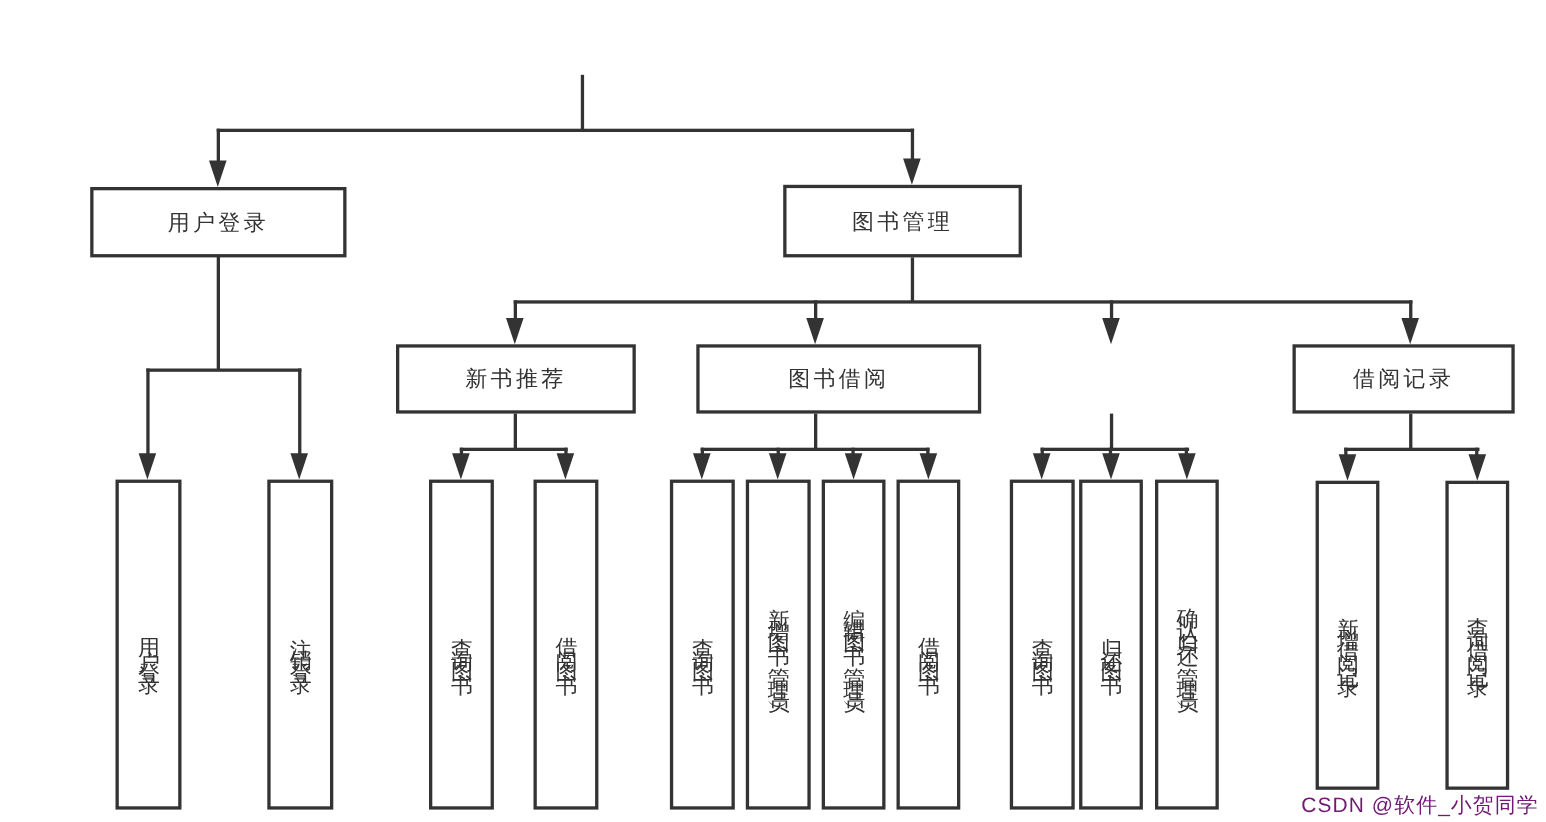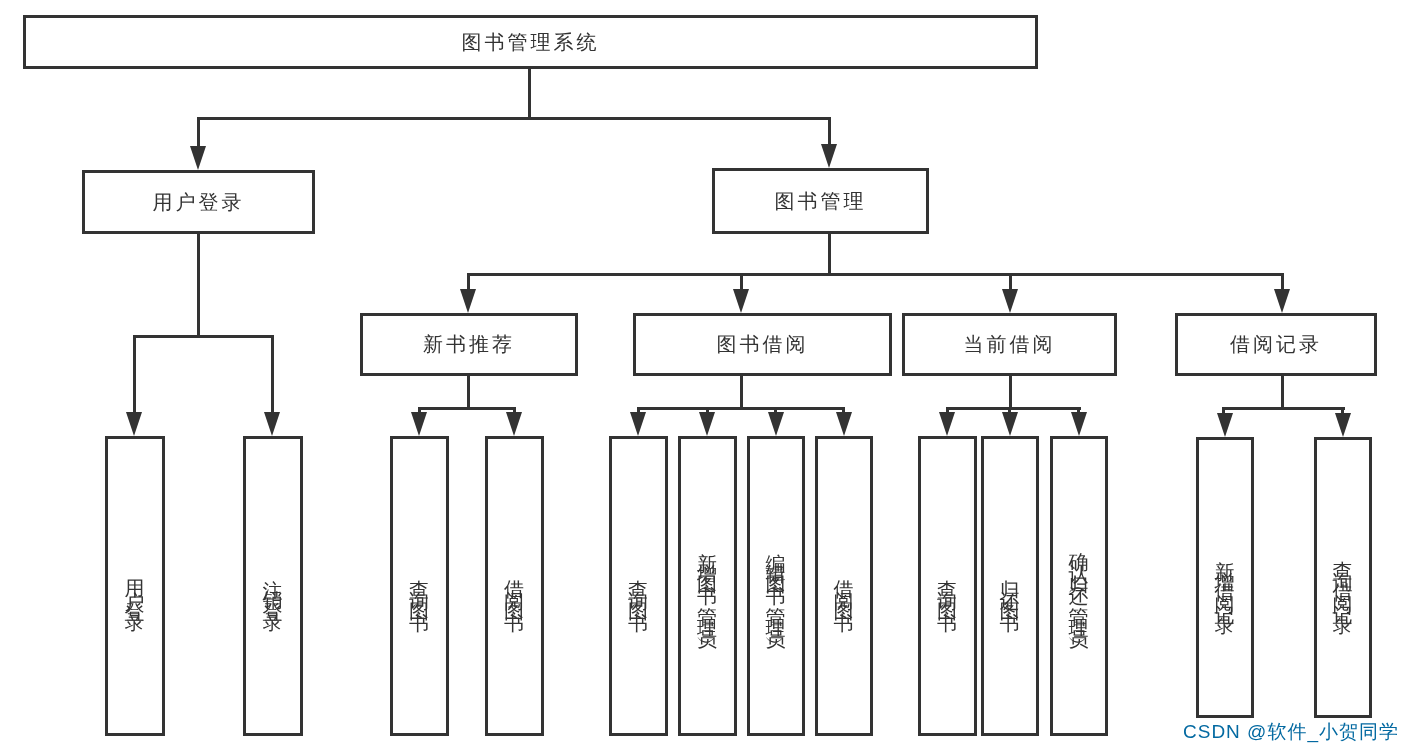--- a/index.html
+++ b/index.html
@@ -10,28 +10,27 @@
         font-size:20px;letter-spacing:3px;color:#333333;white-space:nowrap;}
   .vbox{position:absolute;box-sizing:border-box;border:3px solid #333333;background:#ffffff;
         display:flex;align-items:center;justify-content:center;
         writing-mode:vertical-rl;text-orientation:mixed;
         font-size:20px;letter-spacing:11px;line-height:1.1;color:#333333;overflow:hidden;}
   .seg{position:absolute;background:#333333;}
   .arrow{position:absolute;width:0;height:0;
          border-left:8px solid transparent;border-right:8px solid transparent;
          border-top:24px solid #333333;}
   .watermark{position:absolute;left:1183px;top:719px;font-size:19px;letter-spacing:1px;
-             color:#0369a1;white-space:nowrap;}
+             color:#701a75;white-space:nowrap;}
 </style>
 </head>
 <body>
 
 <div id="canvas">
 
-  <div class="hbox" style="left:23px;top:15px;width:1015px;height:54px">图书管理系统</div>
 
   <div class="seg" style="left:528px;top:68px;width:3px;height:52px"></div>
   <div class="seg" style="left:197px;top:117px;width:634px;height:3px"></div>
   <div class="seg" style="left:197px;top:117px;width:3px;height:30px"></div>
   <div class="seg" style="left:828px;top:117px;width:3px;height:30px"></div>
   <div class="arrow" style="left:190px;top:146px"></div>
   <div class="arrow" style="left:821px;top:144px"></div>
 
   <div class="hbox" style="left:82px;top:170px;width:233px;height:64px">用户登录</div>
   <div class="hbox" style="left:712px;top:168px;width:217px;height:66px">图书管理</div>
@@ -49,21 +48,20 @@
   <div class="seg" style="left:740px;top:273px;width:3px;height:19px"></div>
   <div class="seg" style="left:1009px;top:273px;width:3px;height:19px"></div>
   <div class="seg" style="left:1281px;top:273px;width:3px;height:19px"></div>
   <div class="arrow" style="left:460px;top:289px"></div>
   <div class="arrow" style="left:733px;top:289px"></div>
   <div class="arrow" style="left:1002px;top:289px"></div>
   <div class="arrow" style="left:1274px;top:289px"></div>
 
   <div class="hbox" style="left:360px;top:313px;width:218px;height:63px">新书推荐</div>
   <div class="hbox" style="left:633px;top:313px;width:259px;height:63px">图书借阅</div>
-  <div class="hbox" style="left:902px;top:313px;width:215px;height:63px">当前借阅</div>
   <div class="hbox" style="left:1175px;top:313px;width:202px;height:63px">借阅记录</div>
 
   <div class="seg" style="left:467px;top:376px;width:3px;height:33px"></div>
   <div class="seg" style="left:418px;top:407px;width:98px;height:3px"></div>
   <div class="seg" style="left:418px;top:407px;width:3px;height:9px"></div>
   <div class="seg" style="left:513px;top:407px;width:3px;height:9px"></div>
   <div class="arrow" style="left:411px;top:412px"></div>
   <div class="arrow" style="left:506px;top:412px"></div>
 
   <div class="seg" style="left:740px;top:376px;width:3px;height:33px"></div>

